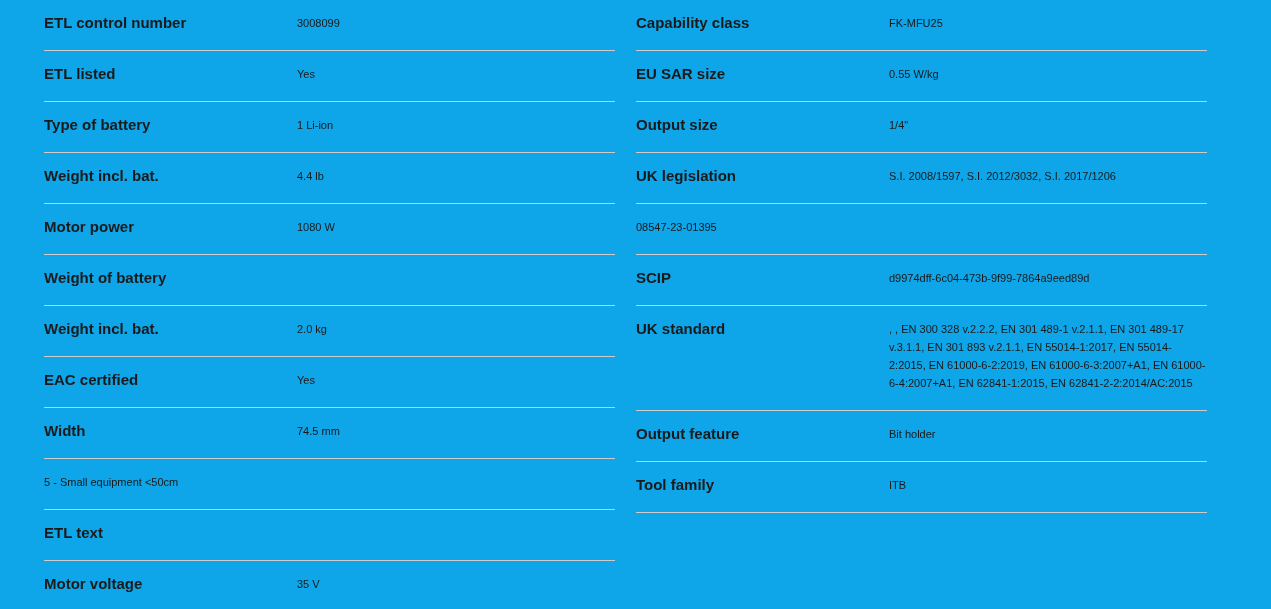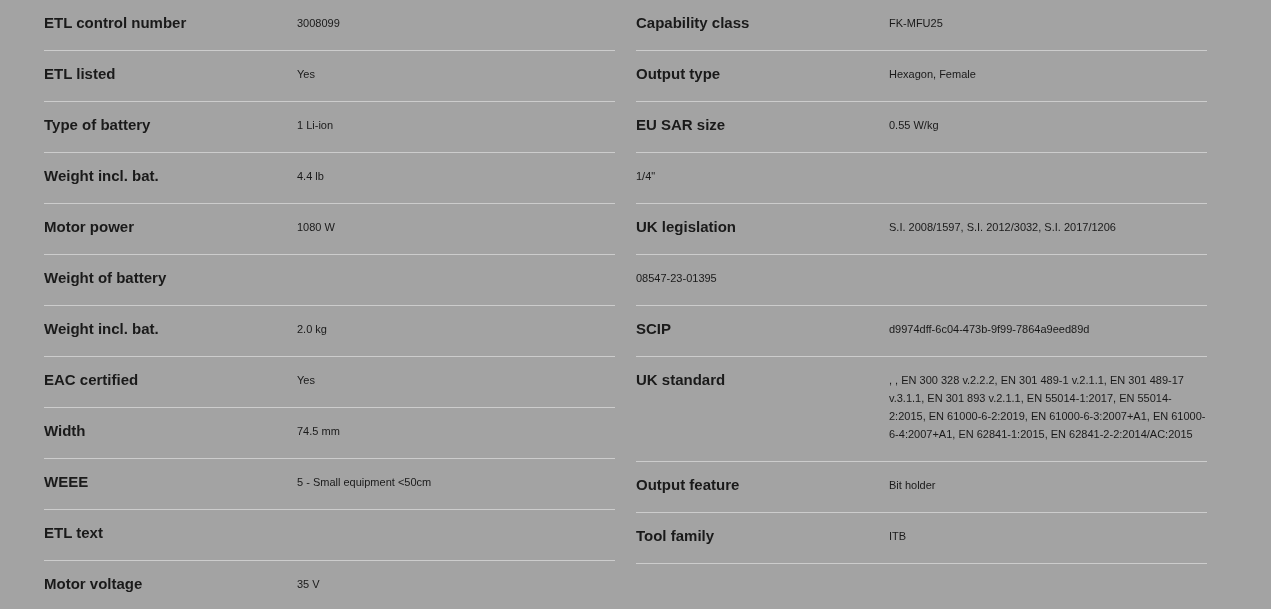--- a/index.html
+++ b/index.html
@@ -6,21 +6,21 @@
     margin: 0;
     padding: 0;
     background: #ffffff;
     font-family: "Liberation Sans", sans-serif;
     color: #1a1a1a;
   }
   .page {
     width: 1271px;
     height: 609px;
     overflow: hidden;
-    background: #a3a3a3;
+    background: #0ea5e9;
   }
   .spec-wrap {
     display: flex;
     gap: 21px;
     padding-left: 44px;
     align-items: flex-start;
   }
   .spec-column {
     width: 571px;
     flex: 0 0 571px;
@@ -95,50 +95,46 @@
     <div class="spec-label">EAC certified</div>
     <div class="spec-value">Yes</div>
   </div>
 
   <div class="spec-row">
     <div class="spec-label">Width</div>
     <div class="spec-value">74.5 mm</div>
   </div>
 
   <div class="spec-row">
-    <div class="spec-label">WEEE</div>
     <div class="spec-value">5 - Small equipment &lt;50cm</div>
   </div>
 
   <div class="spec-row">
     <div class="spec-label">ETL text</div>
   </div>
 
   <div class="spec-row">
     <div class="spec-label">Motor voltage</div>
     <div class="spec-value">35 V</div>
   </div>
 </div>
     <div class="spec-column">
   <div class="spec-row">
     <div class="spec-label">Capability class</div>
     <div class="spec-value">FK-MFU25</div>
   </div>
 
-  <div class="spec-row">
-    <div class="spec-label">Output type</div>
-    <div class="spec-value">Hexagon, Female</div>
-  </div>
 
   <div class="spec-row">
     <div class="spec-label">EU SAR size</div>
     <div class="spec-value">0.55 W/kg</div>
   </div>
 
   <div class="spec-row">
+    <div class="spec-label">Output size</div>
     <div class="spec-value">1/4"</div>
   </div>
 
   <div class="spec-row">
     <div class="spec-label">UK legislation</div>
     <div class="spec-value">S.I. 2008/1597, S.I. 2012/3032, S.I. 2017/1206</div>
   </div>
 
   <div class="spec-row">
     <div class="spec-value">08547-23-01395</div>

